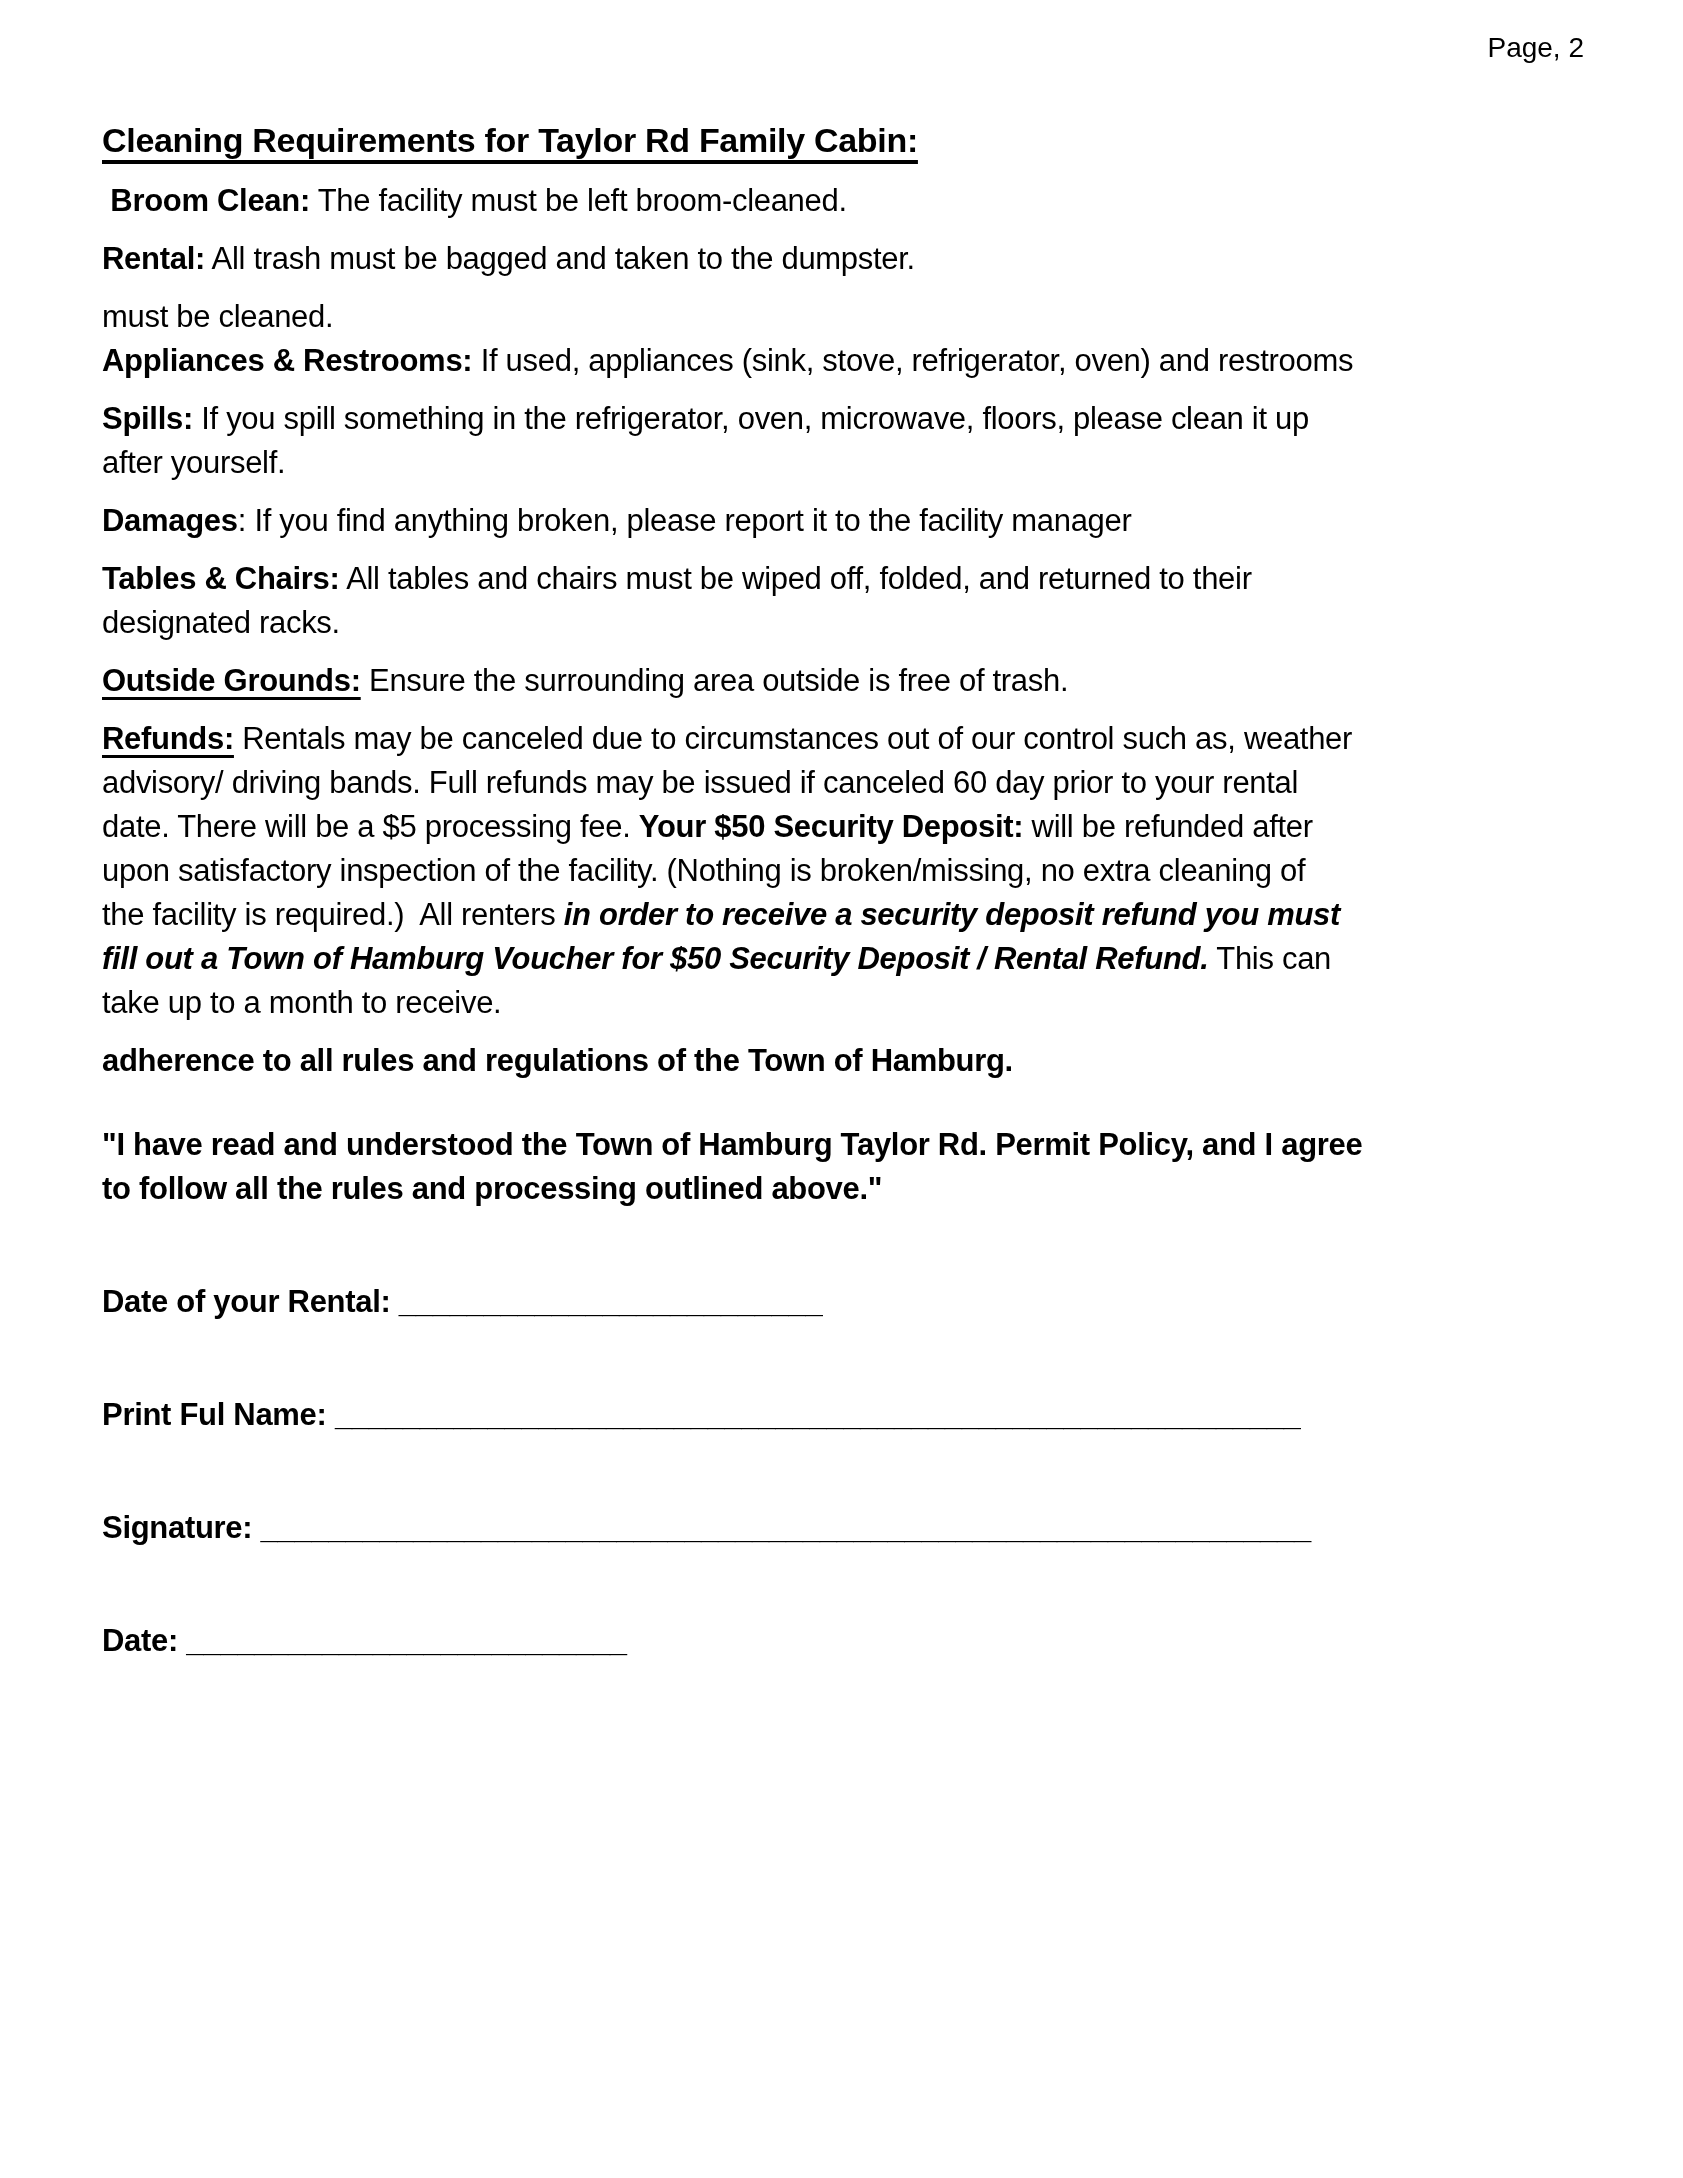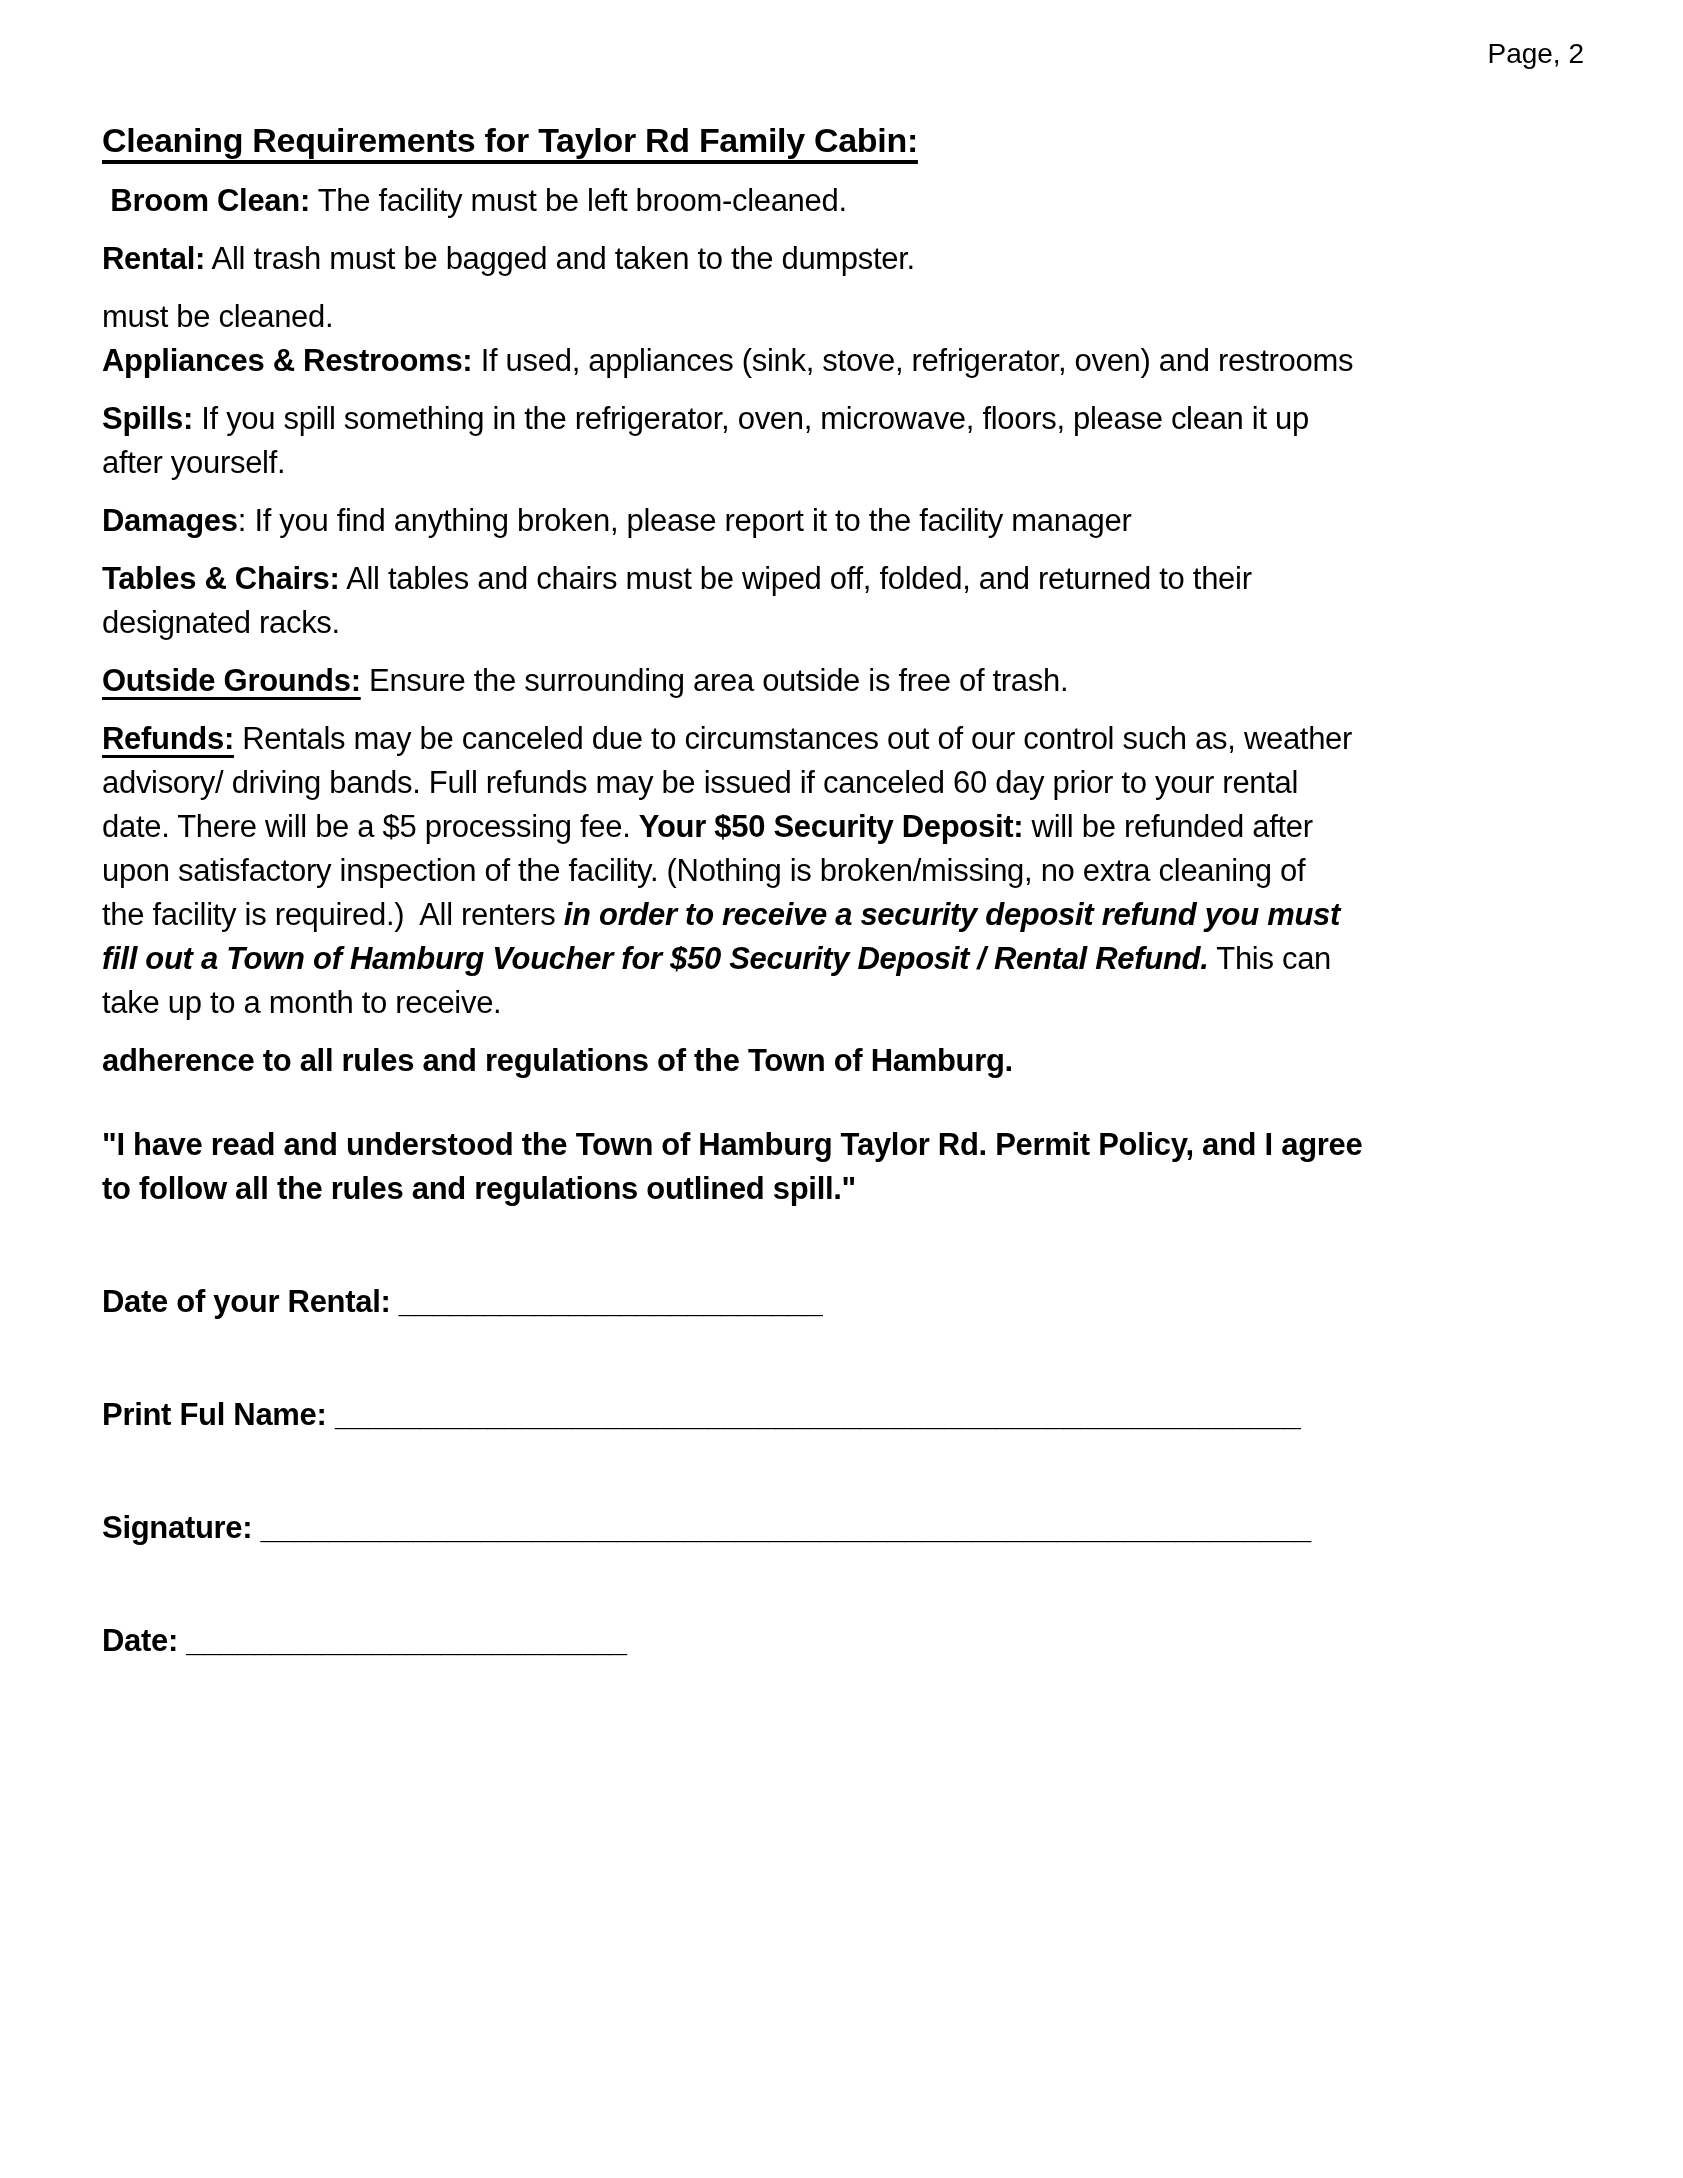--- a/index.html
+++ b/index.html
@@ -5,21 +5,21 @@
   html,body{margin:0;padding:0;background:#ffffff;}
   .page{
     position:relative;
     width:1683px;height:2178px;
     background:#ffffff;color:#000000;
     font-family:"Liberation Sans", sans-serif;
     font-size:31px;letter-spacing:-0.3px;
     overflow:hidden;
   }
   .page-number{
-    position:absolute;top:38px;right:99px;
+    position:absolute;top:32px;right:99px;
     font-size:28px;letter-spacing:0;
   }
   .content{
     position:absolute;left:102px;top:117px;width:1450px;
   }
   .title{
     font-size:34px;font-weight:bold;line-height:46px;
     margin:0 0 16px 0;
     text-decoration:underline;
     text-decoration-thickness:4px;
@@ -80,21 +80,21 @@
         <div class="line"><span class="b i">fill out a Town of Hamburg Voucher for $50 Security Deposit / Rental Refund.</span><span> This can</span></div>
         <div class="line"><span>take up to a month to receive.</span></div>
       </div>
 
     <div class="statement">
       <div class="nline">adherence to all rules and regulations of the Town of Hamburg.</div>
     </div>
 
     <div class="p quote">
         <div class="line"><span class="b">"I have read and understood the Town of Hamburg Taylor Rd. Permit Policy, and I agree</span></div>
-        <div class="line"><span class="b">to follow all the rules and regulations outlined spill."</span></div>
+        <div class="line"><span class="b">to follow all the rules and processing outlined above."</span></div>
       </div>
 
     <div class="field"><span>Date of your Rental:</span><span> _________________________</span></div>
 
     <div class="field"><span>Print Ful Name:</span><span> _________________________________________________________</span></div>
 
     <div class="field"><span>Signature:</span><span> ______________________________________________________________</span></div>
 
     <div class="field"><span>Date:</span><span> __________________________</span></div>
 

